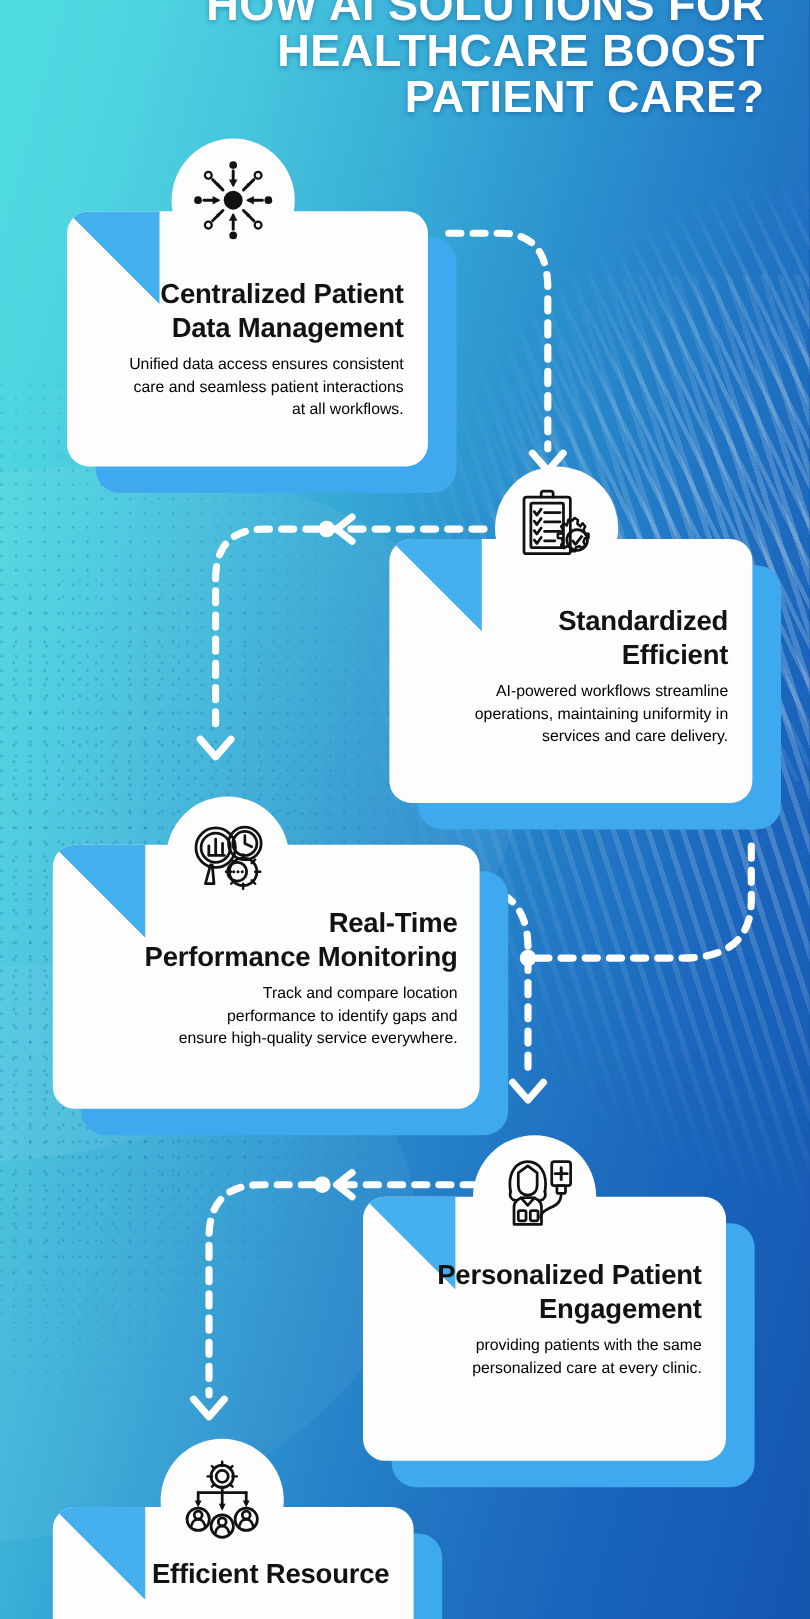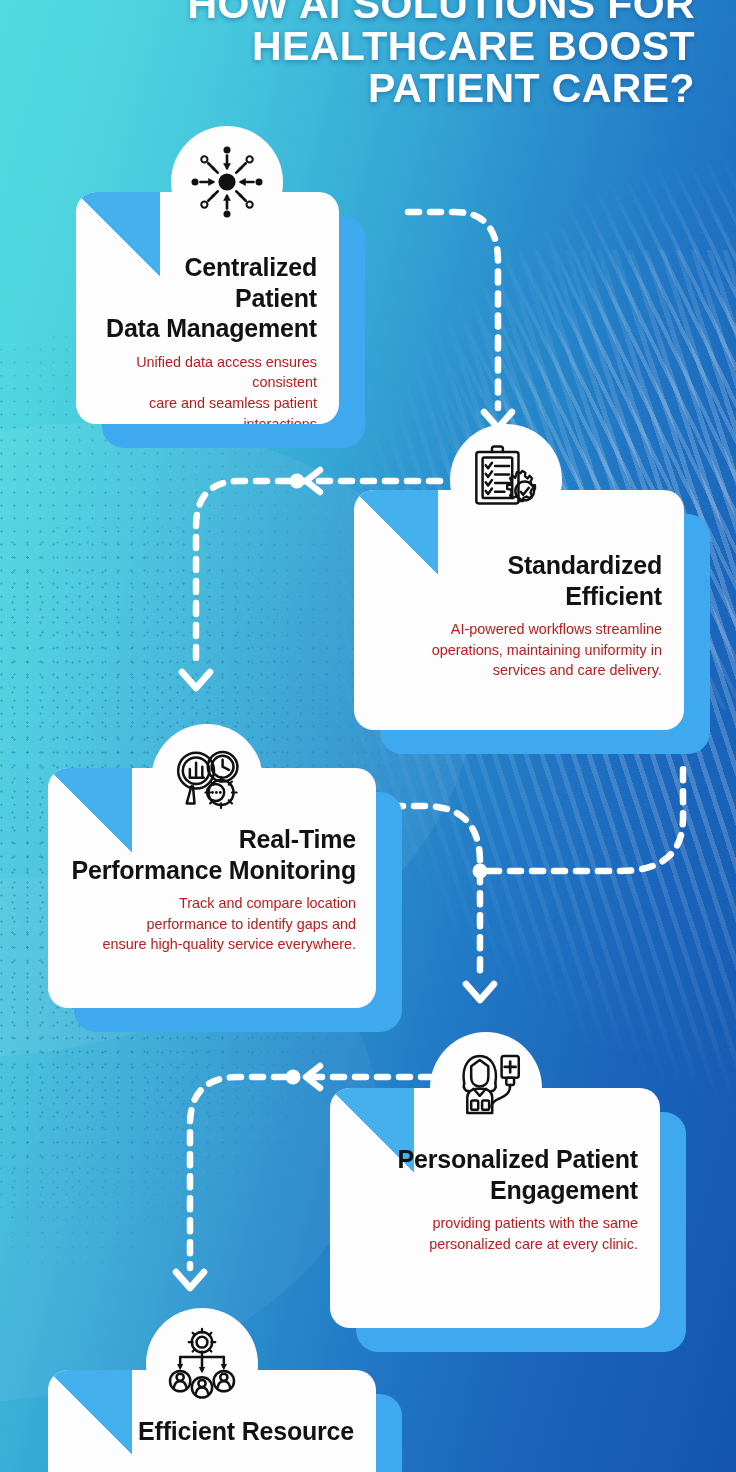--- a/index.html
+++ b/index.html
@@ -152,21 +152,21 @@
     text-align:right;
   }
   .card-title {
     color:#121212;
     font-weight:bold;
     font-size:25px;
     line-height:1.22;
     letter-spacing:-.2px;
   }
   .card-desc {
-    color:#b91c1c;
+    color:#000000;
     font-size:14.4px;
     line-height:1.44;
     margin-top:8px;
   }
   
   .conn { position:absolute; left:0; top:0; width:736px; height:1472px; z-index:15; pointer-events:none; }
   .dash-b {
     fill:none; stroke:#ffffff; stroke-width:6.5;
     stroke-linecap:round;
     stroke-dasharray:11 11;
@@ -211,21 +211,21 @@
     <circle class="node" cx="480" cy="871" r="7.5"></circle>
     <path class="chev" d="M466,984 L480,1000 L494,984"></path>
 
     <path class="dash-b" d="M432,1077 L303,1077"></path>
     <path class="chev" d="M320,1066 L306,1077 L320,1088"></path>
     <circle class="node" cx="293" cy="1077" r="7.5"></circle>
     <path class="dash-b" d="M285,1077 L238,1077 Q190,1077 190,1125 L190,1268"></path>
     <path class="chev" d="M176,1272 L190,1288 L204,1272"></path>
   </svg>
 
-  <div class="card-wrap" style="left:76px; top:192px; width:263px; height:232px;">
+  <div class="card-wrap" style="left:61px; top:192px; width:328px; height:232px;">
     <div class="shadow-layer"></div>
     <div class="card">
       <div class="fold" style="background:linear-gradient(225deg,#45b0ee 0%,#45b0ee 50%,transparent 50.2%);
                   width:84px;height:84px;border-radius:0;"></div>
       <div class="card-body" style="left:22px; right:22px; top:60px;">
         <div class="card-title">
           <div>Centralized Patient</div>
           <div>Data Management</div>
         </div>
         <div class="card-desc">
@@ -306,21 +306,21 @@
         </g>
         <g fill="none" stroke="#111" stroke-width="3.2" stroke-linejoin="round">
           <path d="M70,44 l4.5,1.6 3.3,-3.4 4.1,2.5 -0.7,4.7 3.7,3.3 2.9,-3.8 3.4,4 -2.2,4.2 1.6,4.6 4.7,0.5 0,5.2 -4.7,0.6 -1.7,4.5 2.3,4.1 -3.6,3.8 -4,-2.6 -4.4,1.8 -0.7,4.7 -5.2,0 -0.7,-4.7 -4.4,-1.8 -4,2.6 -3.6,-3.8 2.3,-4.1 -1.7,-4.5 -4.7,-0.6 0,-5.2 4.7,-0.5 1.6,-4.6 -2.2,-4.2 3.4,-4 3.8,2.8 z" transform="translate(-6,-6) scale(0.92) translate(6,6)"></path>
           <circle cx="74" cy="64" r="12"></circle>
           <polyline points="68,64 72,69 80,59"></polyline>
         </g>
       </svg>
     </div>
   </div>
 
-  <div class="card-wrap" style="left:48px; top:768px; width:328px; height:240px;">
+  <div class="card-wrap" style="left:48px; top:768px; width:388px; height:240px;">
     <div class="shadow-layer"></div>
     <div class="card">
       <div class="fold" style="background:linear-gradient(225deg,#45b0ee 0%,#45b0ee 50%,transparent 50.2%);
                   width:84px;height:84px;border-radius:0;"></div>
       <div class="card-body" style="left:10px; right:20px; top:56px;">
         <div class="card-title">
           <div>Real-Time</div>
           <div>Performance Monitoring</div>
         </div>
         <div class="card-desc">

